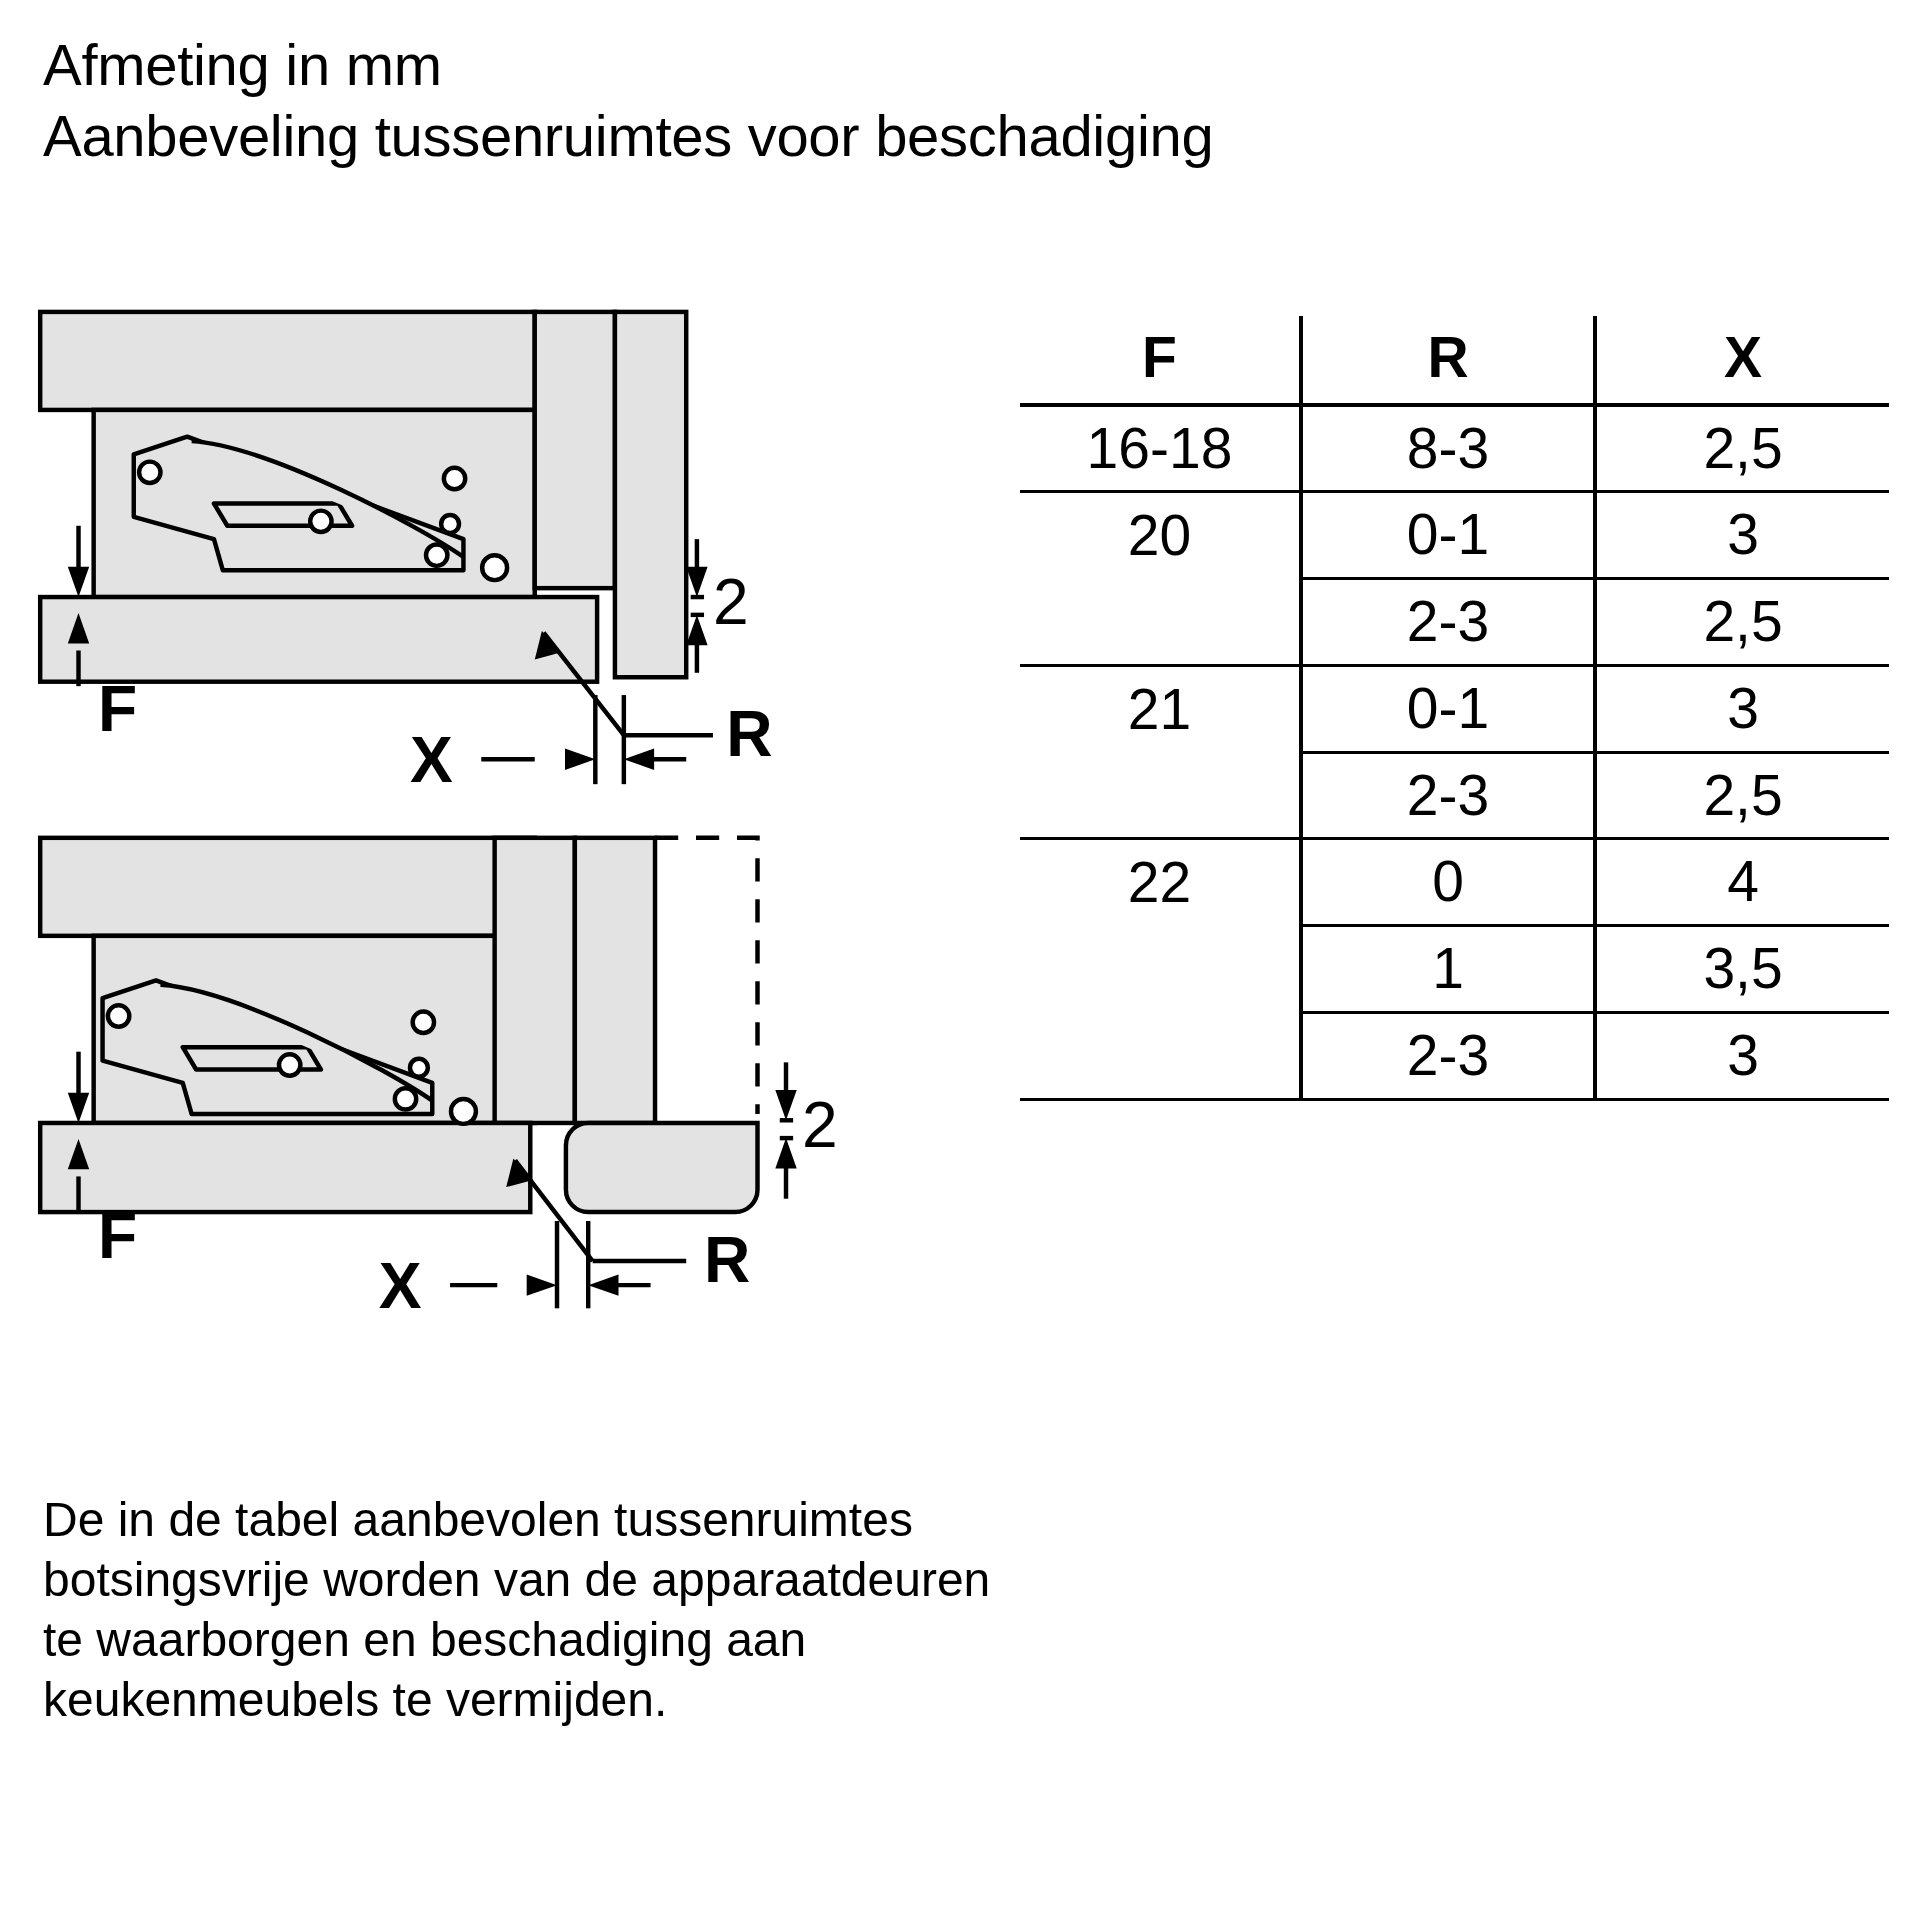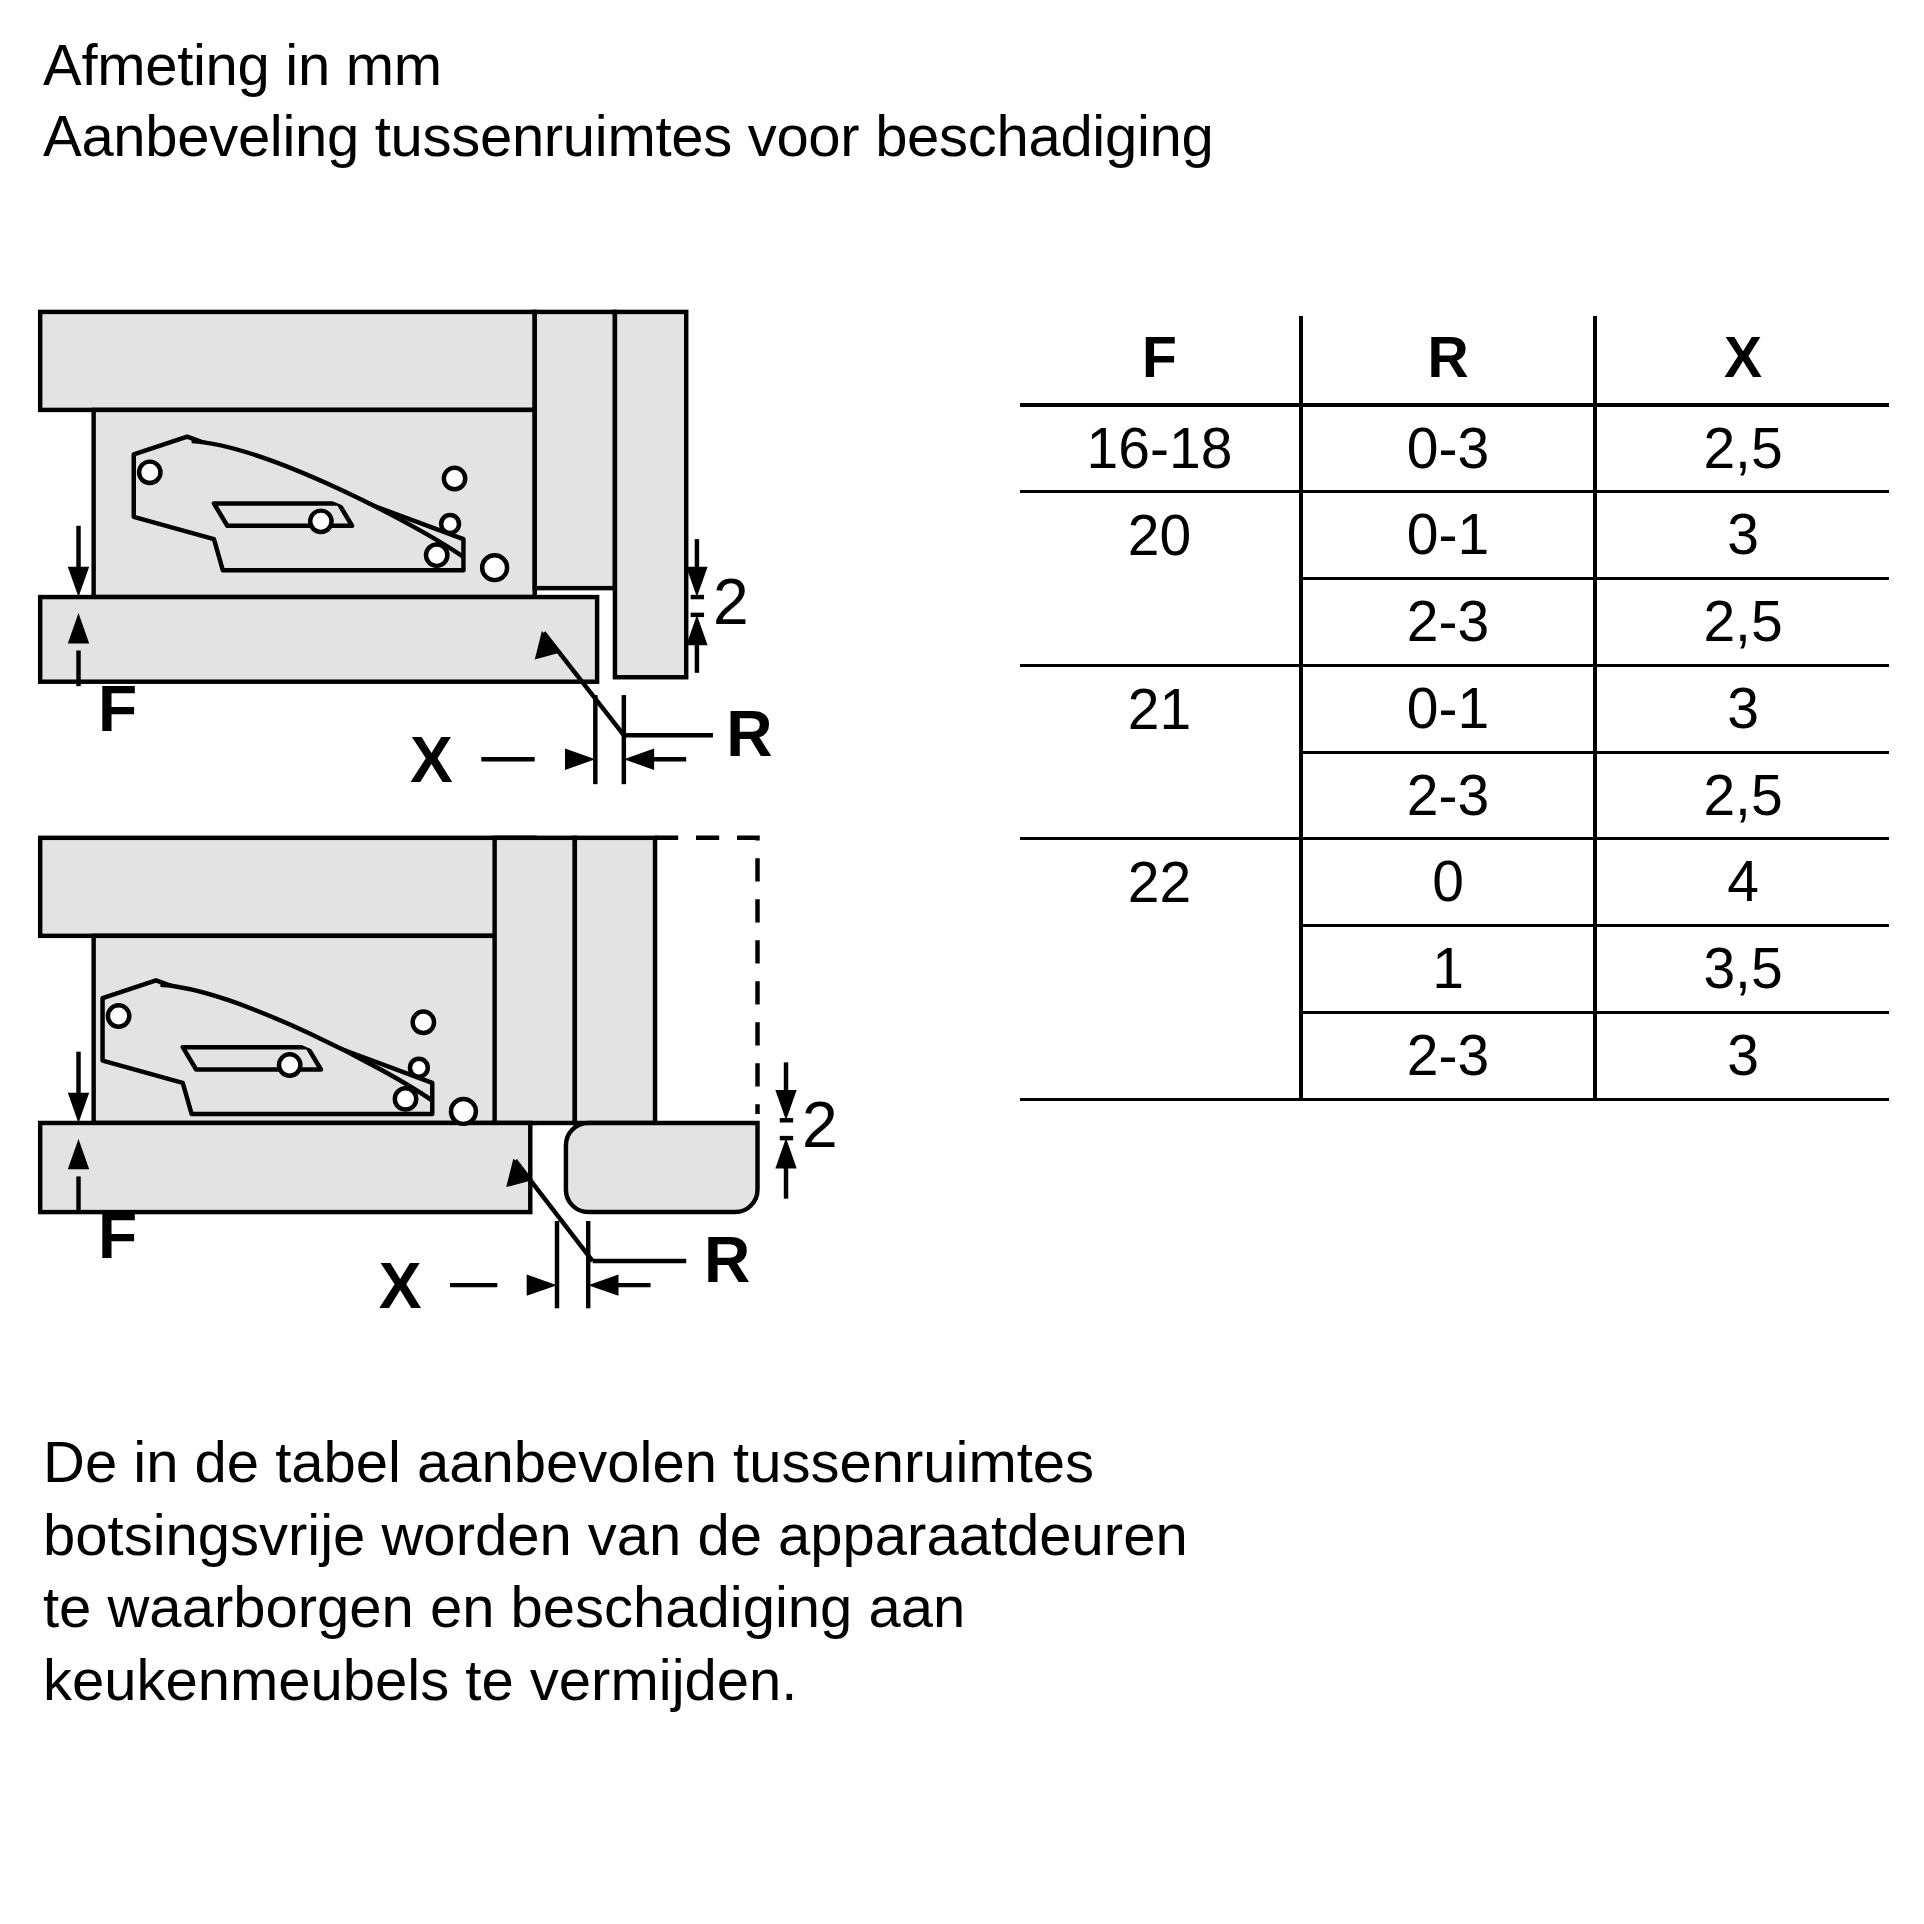--- a/index.html
+++ b/index.html
@@ -102,23 +102,23 @@
     width: 294px;
   }
   table.spec tbody tr:last-child td {
     border-bottom: 3.6px solid #000;
   }
 
   
   .paragraph {
     position: absolute;
     left: 43px;
-    top: 1426px;
+    top: 1490px;
     width: 1845px;
-    font-size: 58px;
+    font-size: 48px;
     line-height: 1.25;
   }
   .paragraph span { display: block; white-space: nowrap; }
 </style>
 </head>
 <body>
 
 <div class="page">
 
   <div class="heading-block">
@@ -266,21 +266,21 @@
       <thead>
         <tr>
           <th class="c-f">F</th>
           <th class="c-r">R</th>
           <th class="c-x">X</th>
         </tr>
       </thead>
       <tbody>
         <tr>
           <td class="c-f">16-18</td>
-          <td class="c-r">0-3</td>
+          <td class="c-r">8-3</td>
           <td class="c-x">2,5</td>
         </tr>
         <tr class="sub">
           <td class="c-f">20</td>
           <td class="c-r">0-1</td>
           <td class="c-x">3</td>
         </tr>
         <tr>
           <td class="c-f"></td>
           <td class="c-r">2-3</td>

